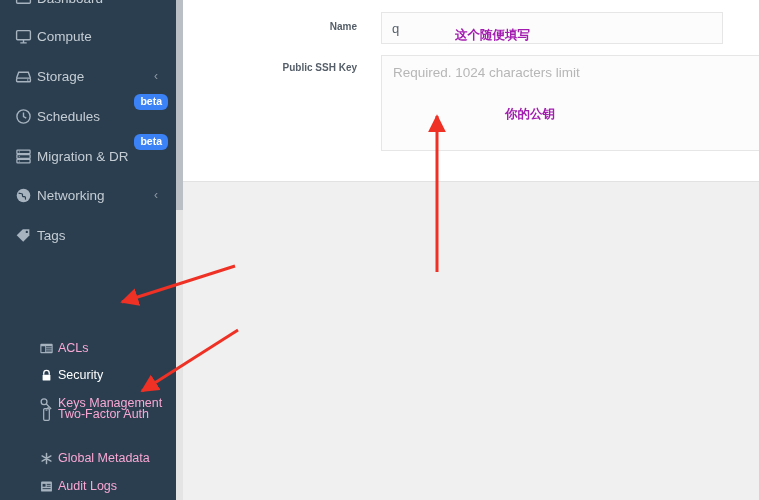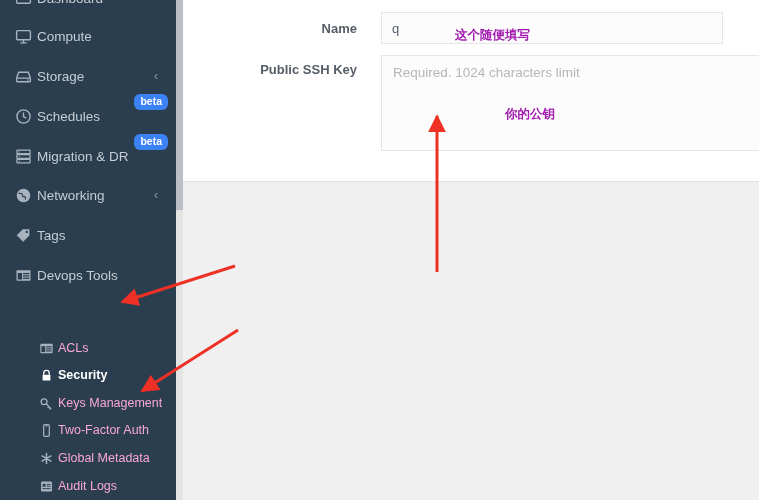--- a/index.html
+++ b/index.html
@@ -92,21 +92,21 @@
     white-space: nowrap;
   }
   .sub-item .ico {
     position: absolute;
     left: 38px;
     width: 16px; height: 16px;
     display: flex; align-items: center; justify-content: center;
     color: #a7b3bf;
   }
   .sub-item .lbl { position: absolute; left: 58px; }
-  .sub-item.current { color: #ffffff; font-weight: bold; }
+  .sub-item.current { color: #ffffff; font-weight: normal; }
   .sub-item.current .ico { color: #ffffff; }
 
   
   #scroll-track {
     position: absolute;
     left: 176px; top: 0;
     width: 7px; height: 500px;
     background: #e4e4e4;
   }
   #scroll-thumb {
@@ -127,21 +127,21 @@
     position: absolute;
     left: 0; top: 0;
     width: 576px; height: 182px;
     background: #ffffff;
     border-bottom: 1px solid #e2e2e2;
   }
   .field-label {
     position: absolute;
     text-align: right;
     color: #555e68;
-    font-size: 13px;
+    font-size: 10px;
     font-weight: bold;
   }
   #name-label  { left: 94px; top: 21px;  width: 80px; }
   #key-label   { left: 74px; top: 62px;  width: 100px; }
 
   #name-input {
     position: absolute;
     left: 198px; top: 12px;
     width: 342px; height: 32px;
     border: 1px solid #e6e6e6;
@@ -264,32 +264,20 @@
     <div class="nav-item" style="top:215px;">
       <span class="ico">
         <svg width="17" height="17" viewBox="0 0 16 16">
           <path d="M1.6 7.8 7.4 2h6.1v6.1l-5.8 5.8z" fill="currentColor"></path>
           <circle cx="11.1" cy="4.6" r="1.1" fill="#2b3e50"></circle>
         </svg>
       </span>
       <span class="lbl">Tags</span>
     </div>
 
-    <div class="nav-item" style="top:255px;">
-      <span class="ico">
-        <svg width="17" height="17" viewBox="0 0 16 16">
-          <rect x="1.4" y="3" width="13.2" height="10" rx="1" fill="currentColor"></rect>
-          <rect x="2.6" y="5.6" width="4" height="6.2" fill="#2b3e50"></rect>
-          <rect x="7.5" y="5.6" width="6" height="1.2" fill="#2b3e50"></rect>
-          <rect x="7.5" y="7.8" width="6" height="1.2" fill="#2b3e50"></rect>
-          <rect x="7.5" y="10" width="6" height="1.2" fill="#2b3e50"></rect>
-        </svg>
-      </span>
-      <span class="lbl">Devops Tools</span>
-    </div>
 
 
     <div class="sub-item" style="top:331px;">
       <span class="ico">
         <svg width="15" height="15" viewBox="0 0 16 16">
           <rect x="1.4" y="3" width="13.2" height="10" rx="1" fill="currentColor"></rect>
           <rect x="2.6" y="5.6" width="4" height="6.2" fill="#2b3e50"></rect>
           <rect x="7.5" y="5.6" width="6" height="1.2" fill="#2b3e50"></rect>
           <rect x="7.5" y="7.8" width="6" height="1.2" fill="#2b3e50"></rect>
           <rect x="7.5" y="10" width="6" height="1.2" fill="#2b3e50"></rect>
@@ -311,21 +299,21 @@
     <div class="sub-item" style="top:386px;">
       <span class="ico">
         <svg width="15" height="15" viewBox="0 0 16 16" fill="none" stroke="currentColor" stroke-width="1.4">
           <circle cx="5.4" cy="6.1" r="3.1"></circle>
           <path d="M7.6 8.3 13 13.7M10.6 11.3l-1.4 1.4M12.3 13l-1.3 1.3"></path>
         </svg>
       </span>
       <span class="lbl">Keys Management</span>
     </div>
 
-    <div class="sub-item" style="top:413px;padding-left:10px;">
+    <div class="sub-item" style="top:397px;padding-left:10px;">
       <span class="ico">
         <svg width="15" height="15" viewBox="0 0 16 16" fill="none" stroke="currentColor" stroke-width="1.3">
           <rect x="5" y="1.8" width="6" height="12.4" rx="1.1"></rect>
           <path d="M7 3.3h2"></path>
         </svg>
       </span>
       <span class="lbl">Two-Factor Auth</span>
     </div>
 
     <div class="sub-item" style="top:441px;">

